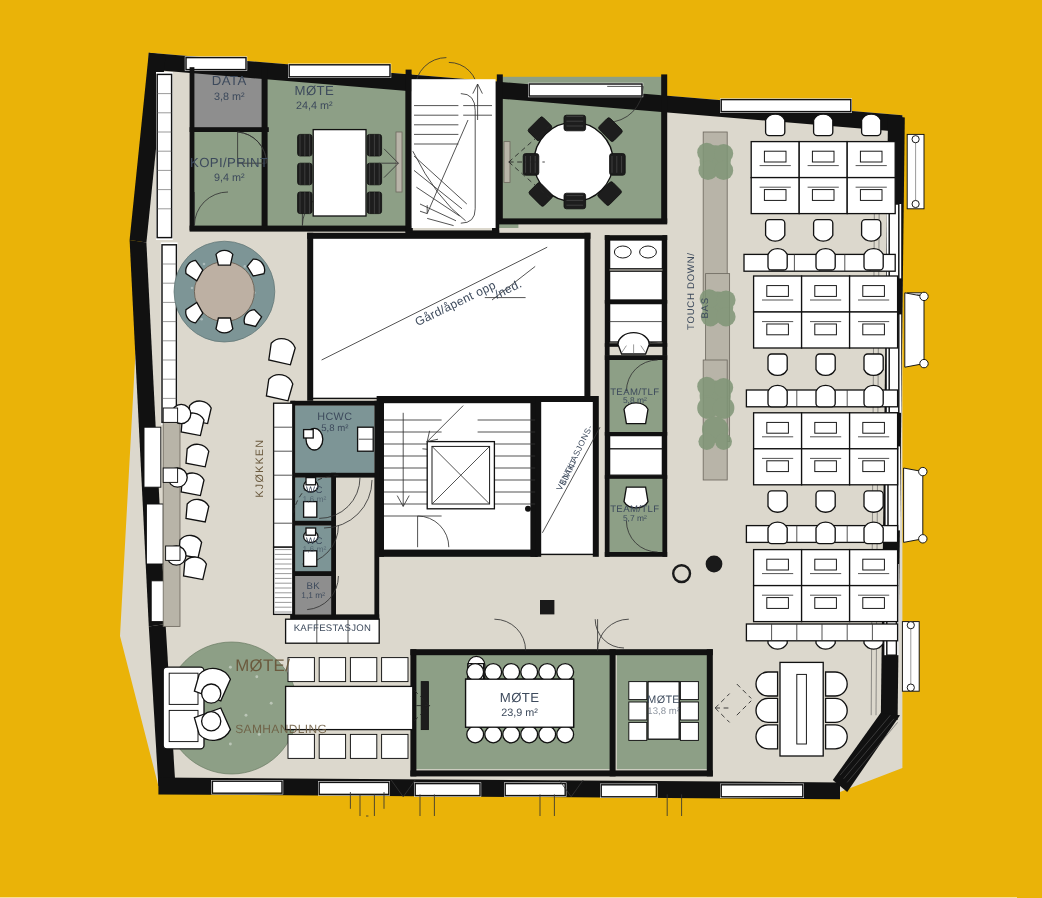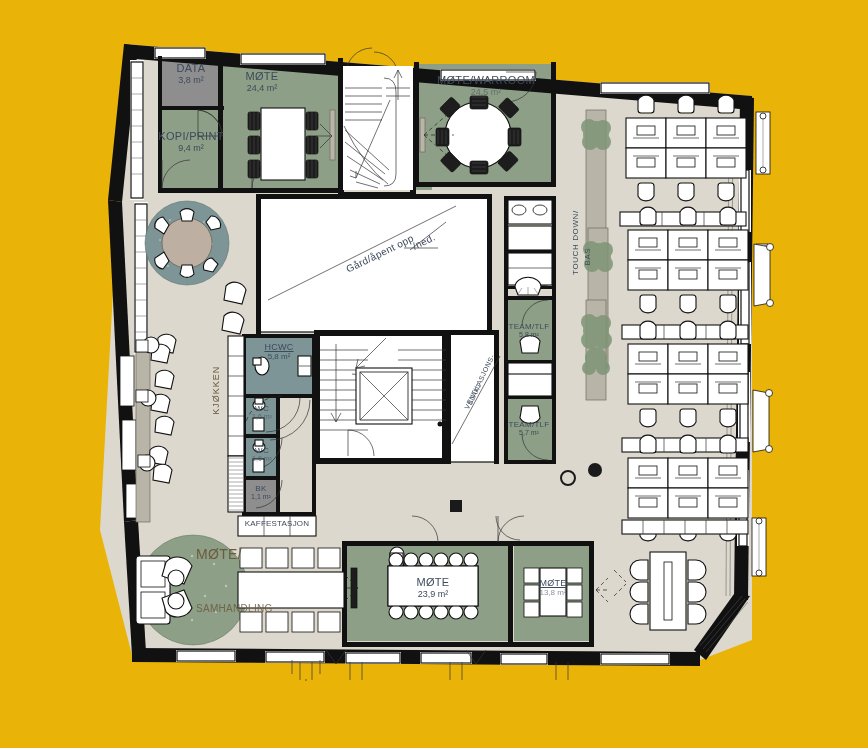--- a/index.html
+++ b/index.html
@@ -1,21 +1,21 @@
 <!DOCTYPE html>
 <html><head>
 <meta charset="utf-8">
 <style>
   html,body{margin:0;padding:0;background:#ffffff;}
   body{width:868px;height:748px;overflow:hidden;font-family:"Liberation Sans",sans-serif;}
   #plan{position:relative;width:868px;height:748px;background:#eab308;}
   .lbl{position:absolute;color:#3d4a5c;text-align:center;line-height:1.15;white-space:nowrap;pointer-events:none;}
   .lbl .nm{display:block;font-size:11px;letter-spacing:.3px;}
   .lbl .ar{display:block;font-size:9px;}
-  .lbl.small .nm{font-size:9px;text-decoration:underline;}
+  .lbl.small .nm{font-size:9px;}
   .lbl.small .ar{font-size:8px;}
   .lbl.tiny .nm{font-size:8px;}
   .lbl.tiny .ar{font-size:7px;}
   .lbl.brown{color:#6b5a3e;}
   .rot90{transform:rotate(-90deg);transform-origin:center center;}
   svg{position:absolute;left:0;top:0;}
   .wall{fill:#111111;}
   .thinwall{fill:none;stroke:#111111;stroke-width:1.2;}
   .floor{fill:#dcd8cd;}
   .green{fill:#8d9f86;}
@@ -858,24 +858,20 @@
 <div class="lbl" style="left:140px;top:130px;width:102px;">
   <span class="nm">KOPI/PRINT</span>
   <span class="ar">9,4 m²</span>
 </div>
 
 <div class="lbl" style="left:222px;top:70px;width:80px;">
   <span class="nm">MØTE</span>
   <span class="ar">24,4 m²</span>
 </div>
 
-<div class="lbl" style="left:420px;top:74px;width:132px;">
-  <span class="nm">MØTE/WARROOM</span>
-  <span class="ar" style="opacity:.55;">24,5 m²</span>
-</div>
 
 <div class="lbl small" style="left:246px;top:342px;width:66px;">
   <span class="nm">HCWC</span>
   <span class="ar">5,8 m²</span>
 </div>
 
 <div class="lbl tiny" style="left:246px;top:404px;width:32px;">
   <span class="nm">WC</span>
   <span class="ar" style="opacity:.6;">1,6 m²</span>
 </div>

